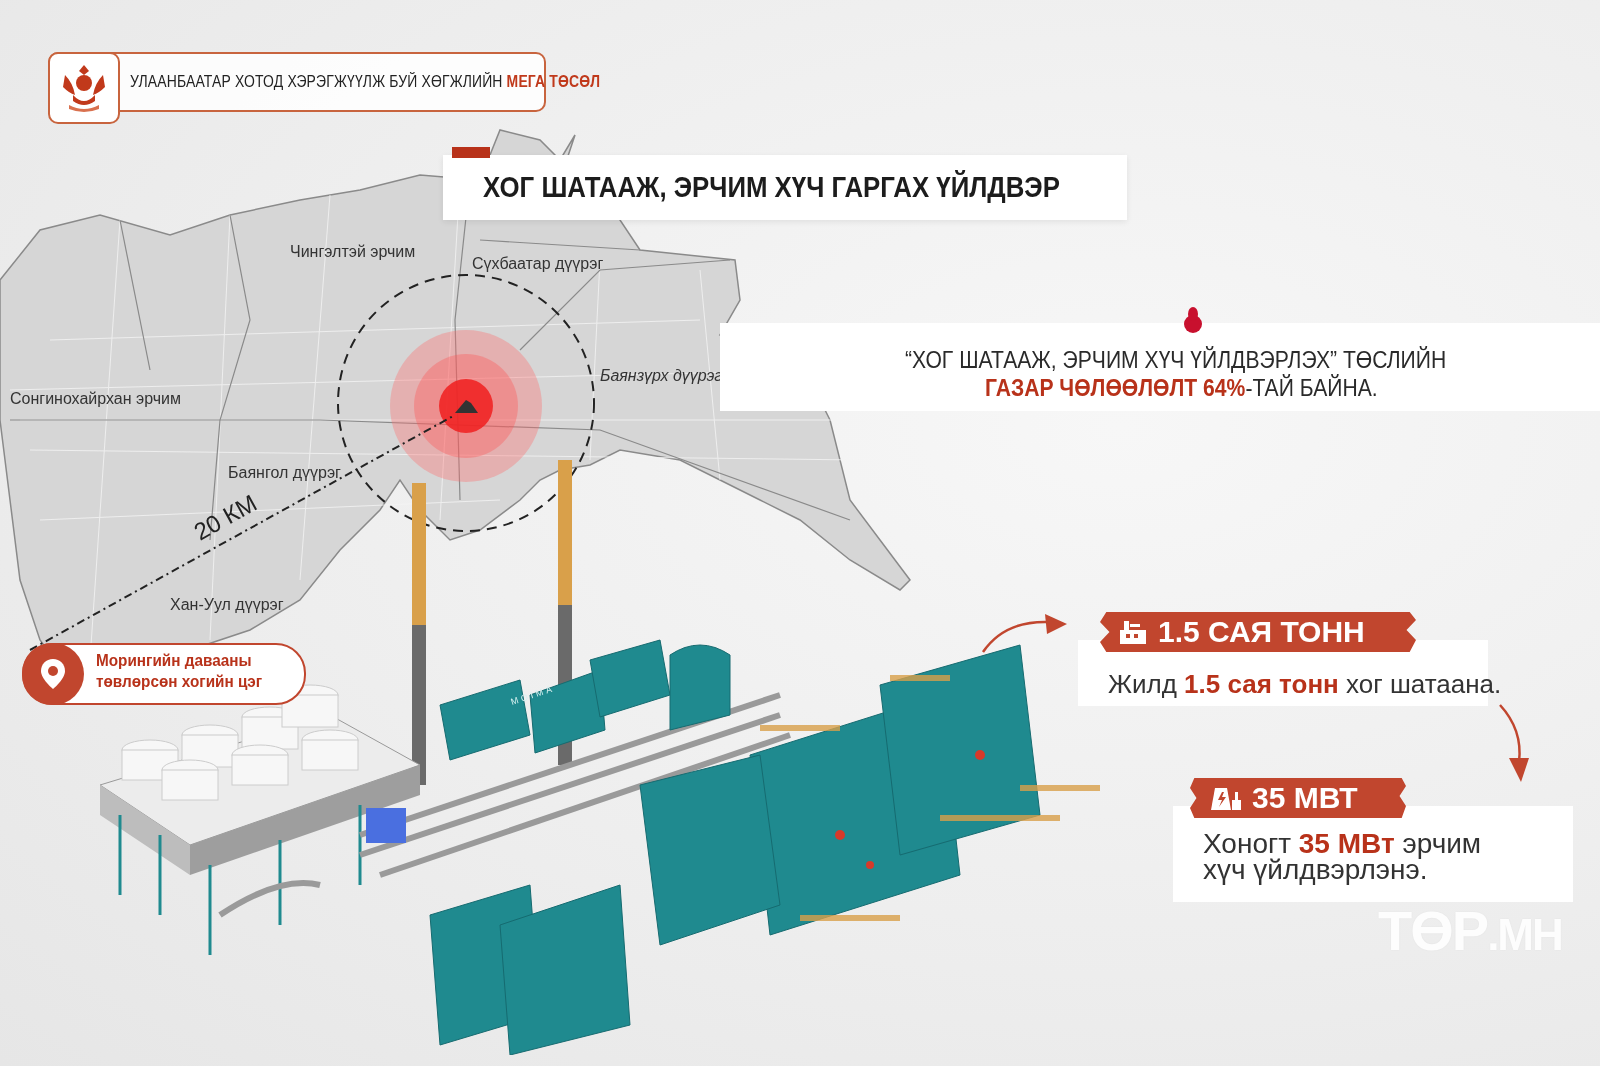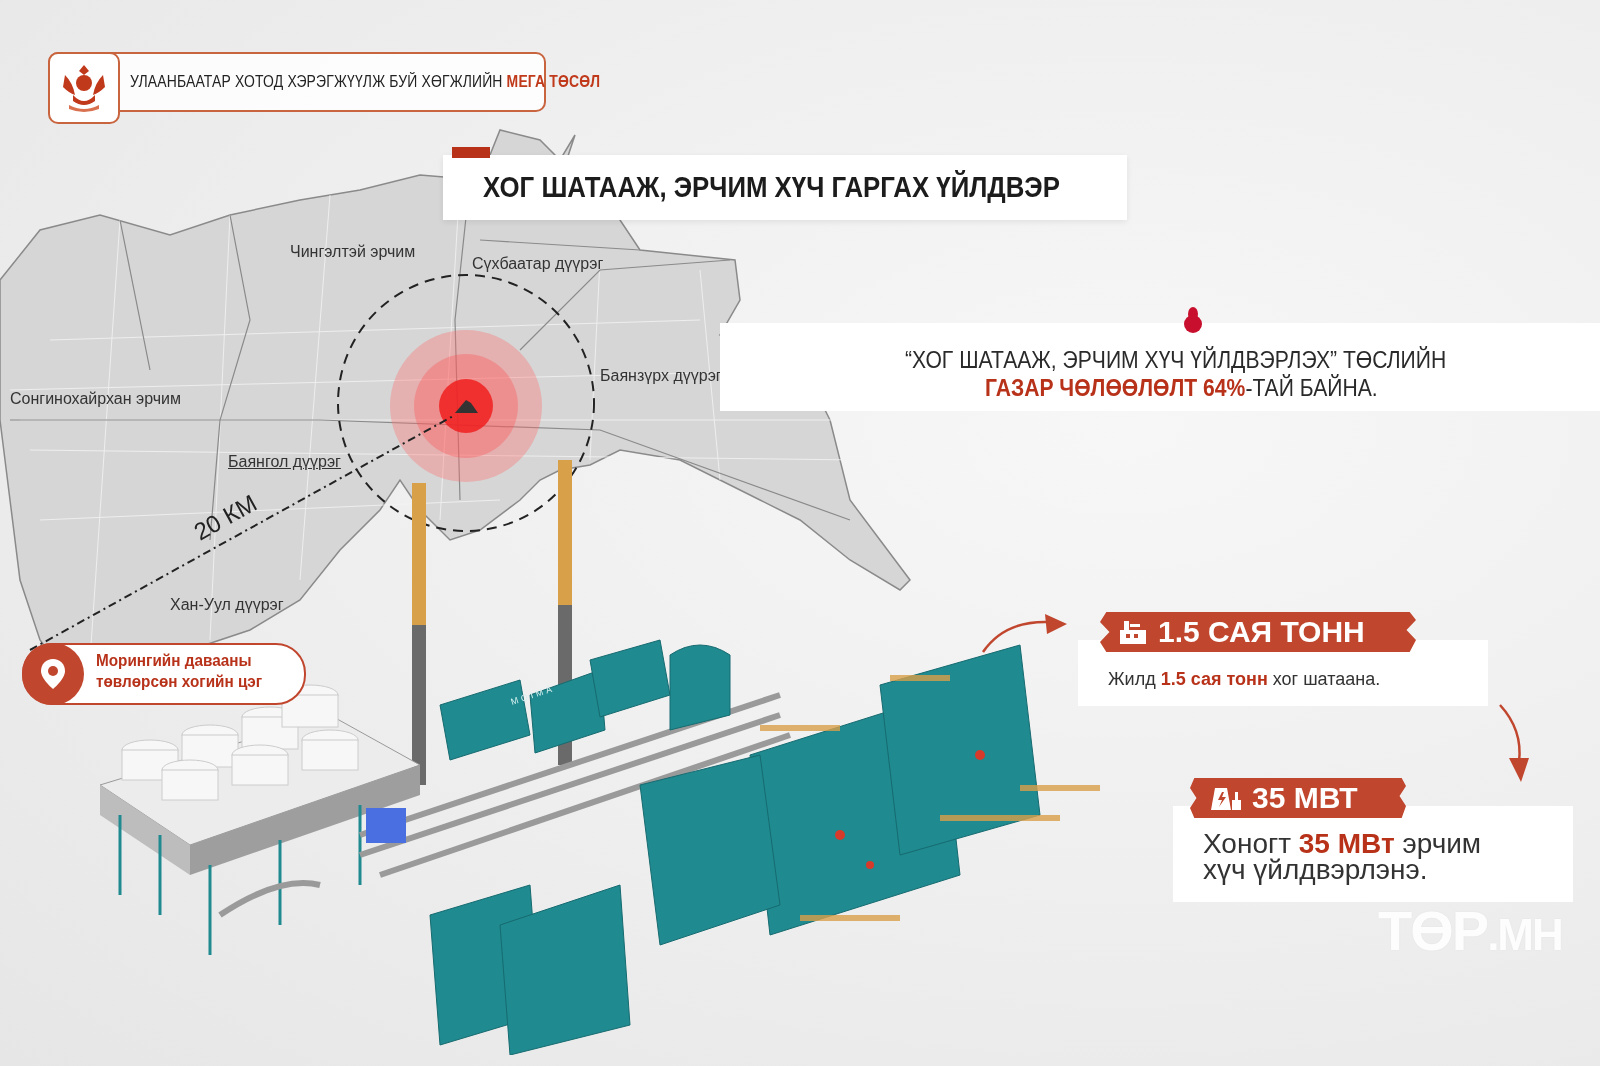--- a/index.html
+++ b/index.html
@@ -30,21 +30,21 @@
   .info-line1 { left:905px; top:346px; font-size:24px; color:#2a2a2a; white-space:nowrap; transform:scaleX(0.88); transform-origin:left; }
   .info-line2 { left:985px; top:374px; font-size:24px; color:#2a2a2a; white-space:nowrap; transform:scaleX(0.88); transform-origin:left; }
   .info-line2 b { color:#b8321a; }
   .pin-drop { left:1183px; top:306px; width:20px; height:28px; }
 
   
   .card1 { left:1078px; top:640px; width:410px; height:66px; background:#fff; }
   .ribbon { background:#c1462e; color:#fff; font-weight:bold; display:flex; align-items:center; gap:10px; padding:0 18px; height:40px; font-size:30px; white-space:nowrap; }
   .ribbon1 { left:1100px; top:612px; width:280px; clip-path: polygon(2% 0, 98% 0, 100% 20%, 97% 45%, 100% 70%, 98% 100%, 2% 100%, 0 75%, 3% 50%, 0 25%); }
   .ribbon2 { left:1190px; top:778px; width:180px; clip-path: polygon(2% 0, 98% 0, 100% 20%, 97% 45%, 100% 70%, 98% 100%, 2% 100%, 0 75%, 3% 50%, 0 25%); }
-  .card1-text { left:1108px; top:669px; font-size:18px; color:#333; white-space:nowrap; }
+  .card1-text { left:1108px; top:669px; font-size:26px; color:#333; white-space:nowrap; }
   .card1-text b, .card2-text b { color:#b8321a; }
   .card2 { left:1173px; top:806px; width:400px; height:96px; background:#fff; }
   .card2-text { left:1203px; top:831px; font-size:28px; color:#333; line-height:26px; width:300px; }
 
   
   .loc-pill { left:22px; top:643px; width:280px; height:58px; border:2px solid #c1462e; border-radius:30px; background:#fff; }
   .loc-circle { left:22px; top:643px; width:62px; height:62px; border-radius:50%; background:#c1462e; display:flex; align-items:center; justify-content:center; }
   .loc-text { left:96px; top:650px; font-size:17px; font-weight:bold; color:#b8321a; line-height:21px; white-space:nowrap; transform:scaleX(0.9); transform-origin:left; }
 
   .plant { left:60px; top:455px; width:1090px; height:600px; }
@@ -83,22 +83,22 @@
   <circle cx="466" cy="286" r="27" fill="#f01e1e" opacity="0.85"></circle>
   <circle cx="466" cy="283" r="128" fill="none" stroke="#222" stroke-width="2" stroke-dasharray="10 7"></circle>
   <path d="M455 293 L466 280 L471 283 L478 293 Z" fill="#333"></path>
 
   <line x1="30" y1="530" x2="455" y2="295" stroke="#222" stroke-width="2" stroke-dasharray="8 4 2 4"></line>
 </svg>
 
 <div class="abs district" style="left:290px;top:243px;">Чингэлтэй эрчим</div>
 <div class="abs district" style="left:472px;top:255px;text-align:right;">Сүхбаатар дүүрэг</div>
 <div class="abs district" style="left:10px;top:390px;">Сонгинохайрхан эрчим</div>
-<div class="abs district" style="left:600px;top:367px;">Баянзүрх дүүрэг</div>
-<div class="abs district" style="left:228px;top:453px;text-decoration:underline;">Баянгол дүүрэг</div>
+<div class="abs district" style="left:600px;top:367px;font-style:italic;">Баянзүрх дүүрэг</div>
+<div class="abs district" style="left:228px;top:464px;">Баянгол дүүрэг</div>
 <div class="abs district" style="left:170px;top:596px;">Хан-Уул дүүрэг</div>
 <div class="abs" style="left:196px;top:520px;font-size:24px;color:#222;transform:rotate(-29deg);transform-origin:left;white-space:nowrap;">20 КМ</div>
 
 <div class="abs header-badge"></div>
 <div class="abs emblem-box">
   <svg width="50" height="54" viewBox="0 0 50 54">
     <path d="M25 4 L30 10 L25 14 L20 10 Z" fill="#c1391b"></path>
     <path d="M6 14 Q14 22 16 34 Q10 32 4 26 Z M44 14 Q36 22 34 34 Q40 32 46 26 Z" fill="#c1391b"></path>
     <circle cx="25" cy="22" r="8" fill="#c1391b"></circle>
     <path d="M14 34 Q25 46 36 34 L36 40 Q25 48 14 40 Z" fill="#c1391b"></path>

